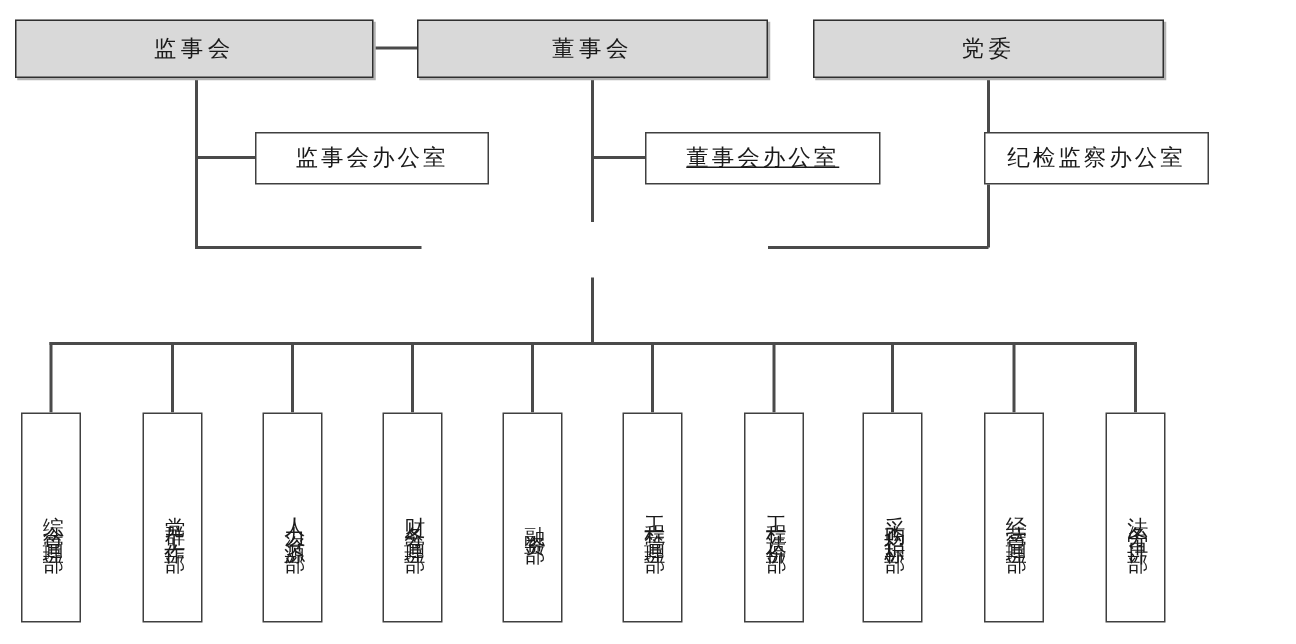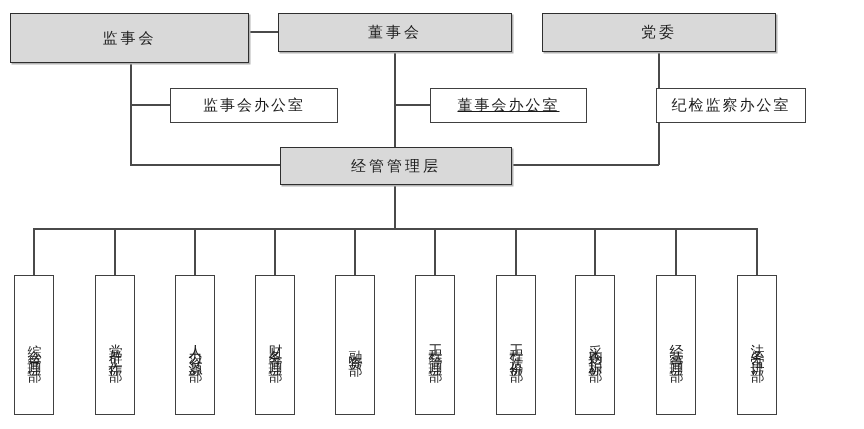--- a/index.html
+++ b/index.html
@@ -42,26 +42,26 @@
     padding-top: 6px;
   }
   .hline, .vline {
     position: absolute;
     background: #4a4a4a;
   }
   .hline { height: 1.5px; }
   .vline { width: 1.5px; }
 
   
-  #box-jianshihui  { left: 10px;  top: 13px; width: 239px; height: 50px; }
+  #box-jianshihui  { left: 10px;  top: 13px; width: 239px; height: 39px; }
   #box-dongshihui  { left: 278px; top: 13px; width: 234px; height: 39px; }
   #box-dangwei     { left: 542px; top: 13px; width: 234px; height: 39px; }
 
   
-  #box-office-1 { left: 170px; top: 88px; width: 168px; height: 35px; }
+  #box-office-1 { left: 170px; top: 88px; width: 156px; height: 35px; }
   #box-office-2 { left: 430px; top: 88px; width: 157px; height: 35px; text-decoration: underline; }
   #box-office-3 { left: 656px; top: 88px; width: 150px; height: 35px; }
 
   
   #box-mgmt { left: 280px; top: 147px; width: 232px; height: 38px; }
 
   
   .dept { top: 275px; width: 40px; height: 140px; }
   #dept-0 { left: 14px;  }
   #dept-1 { left: 95px;  }
@@ -126,21 +126,20 @@
   <div class="vline dept-drop" id="dd-9"></div>
 
   <div class="node gray" id="box-jianshihui">监事会</div>
   <div class="node gray" id="box-dangwei">党委</div>
   <div class="node gray" id="box-dongshihui">董事会</div>
 
   <div class="node office" id="box-office-1">监事会办公室</div>
   <div class="node office" id="box-office-2">董事会办公室</div>
   <div class="node office" id="box-office-3">纪检监察办公室</div>
 
-  <div class="node gray" id="box-mgmt">经管管理层</div>
 
   <div class="node dept" id="dept-0">综合管理部</div>
   <div class="node dept" id="dept-1">党群工作部</div>
   <div class="node dept" id="dept-2">人力资源部</div>
   <div class="node dept" id="dept-3">财务管理部</div>
   <div class="node dept" id="dept-4">融资部</div>
   <div class="node dept" id="dept-5">工程管理部</div>
   <div class="node dept" id="dept-6">工程造价部</div>
   <div class="node dept" id="dept-7">采购招标部</div>
   <div class="node dept" id="dept-8">经营管理部</div>

